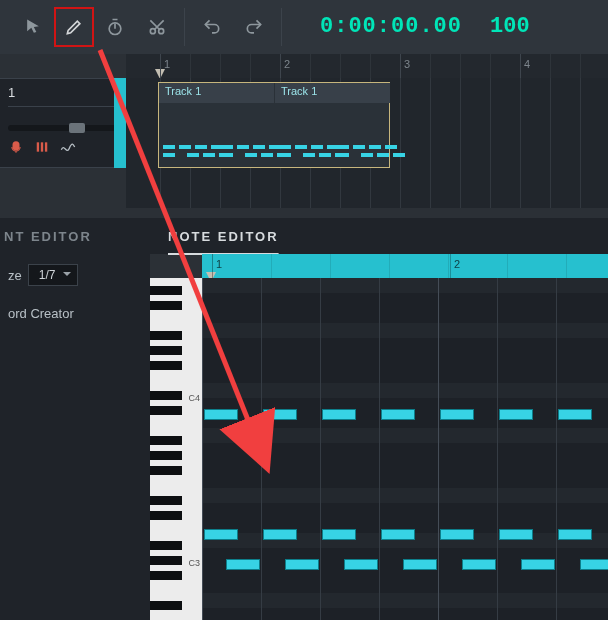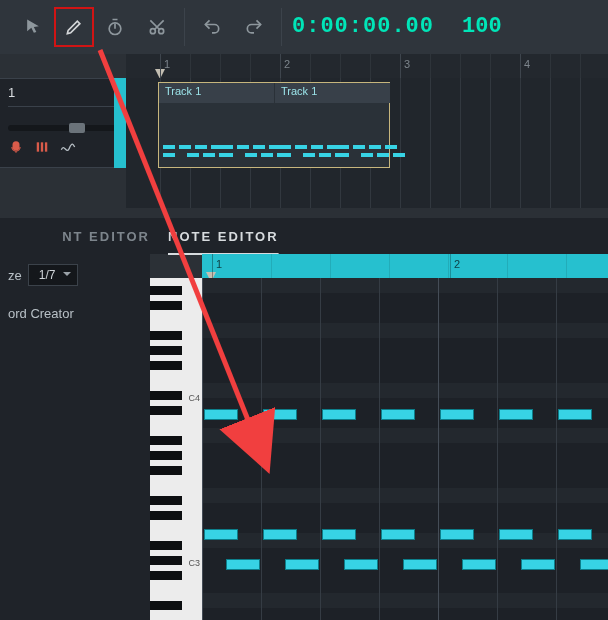--- a/index.html
+++ b/index.html
@@ -23,21 +23,21 @@
   .app{position:relative;width:608px;height:620px;overflow:hidden;background:var(--bg);}
   
   .toolbar{position:absolute;left:0;top:0;right:0;height:54px;background:var(--panel2);display:flex;align-items:center;}
   .toolgrp{display:flex;align-items:center;height:100%;}
   .tbtn{width:42px;height:40px;display:flex;align-items:center;justify-content:center;color:#8e979d;}
   .tbtn svg{width:20px;height:20px;stroke:currentColor;fill:none;stroke-width:2;}
   .tbtn.fill svg{fill:currentColor;stroke:none;}
   .sep{width:1px;height:38px;background:#3c434b;margin:0 6px;}
   .pencil-box{border:2px solid #d11414;width:40px;height:40px;display:flex;align-items:center;justify-content:center;box-sizing:border-box;}
   .pencil-box svg{stroke:#d3d6d8 !important;}
-  .time{font:bold 22px/1 "Courier New",monospace;color:var(--hl);letter-spacing:1px;margin-left:4px;}
+  .time{font:bold 22px/1 "Courier New",monospace;color:var(--hl);letter-spacing:1px;margin-left:32px;}
   .tempo{font:bold 22px/1 "Courier New",monospace;color:var(--hl);margin-left:28px;}
   
   .ruler{position:absolute;left:126px;top:54px;right:0;height:24px;background:var(--bg2);border-bottom:1px solid var(--line);}
   .ruler .tick{position:absolute;top:0;bottom:0;width:1px;background:#3e454d;}
   .ruler .lbl{position:absolute;top:4px;font:11px Arial;color:var(--txt2);}
   .ruler .playhead{position:absolute;top:12px;width:12px;height:12px;}
   .ruler .playhead svg{fill:var(--ruler);stroke:none;}
   .loop{position:absolute;left:156px;top:58px;height:8px;background:var(--hl);}
   
   .track-col{position:absolute;left:0;top:78px;width:126px;}
@@ -75,21 +75,21 @@
   .piano .bk{position:absolute;left:0;width:32px;height:9px;background:#0d0f11;z-index:2;}
   .piano .kl{position:absolute;right:2px;font:9px Arial;color:#555;z-index:3;}
   .grid{position:absolute;left:202px;top:278px;right:0;bottom:0;background:var(--bg2);}
   .grid .row{position:absolute;left:0;right:0;height:15px;}
   .grid .row.dark{background:#1d2127;}
   .grid .vline{position:absolute;top:0;bottom:0;width:1px;background:#353c44;}
   .grid .vline.bar{background:#454d57;}
   .note{position:absolute;height:11px;background:var(--noteclr);border:1px solid #0c7e8a;box-sizing:border-box;}
   
   .overlay{position:absolute;inset:0;pointer-events:none;}
-  .left-tab-stub{position:absolute;left:0;top:218px;width:150px;height:36px;background:var(--panel);display:flex;align-items:center;padding-left:4px;font:600 13px Arial;letter-spacing:2px;color:var(--txt2);box-sizing:border-box;justify-content:flex-end;}
+  .left-tab-stub{position:absolute;left:0;top:218px;width:150px;height:36px;background:var(--panel);display:flex;align-items:center;padding-left:4px;font:600 13px Arial;letter-spacing:2px;color:var(--txt2);box-sizing:border-box;}
 </style>
 </head>
 <body>
 
 <div class="app">
 
   <div class="toolbar">
     <div class="toolgrp" style="padding-left:12px">
       <div class="tbtn fill">
         <svg viewBox="0 0 24 24">

